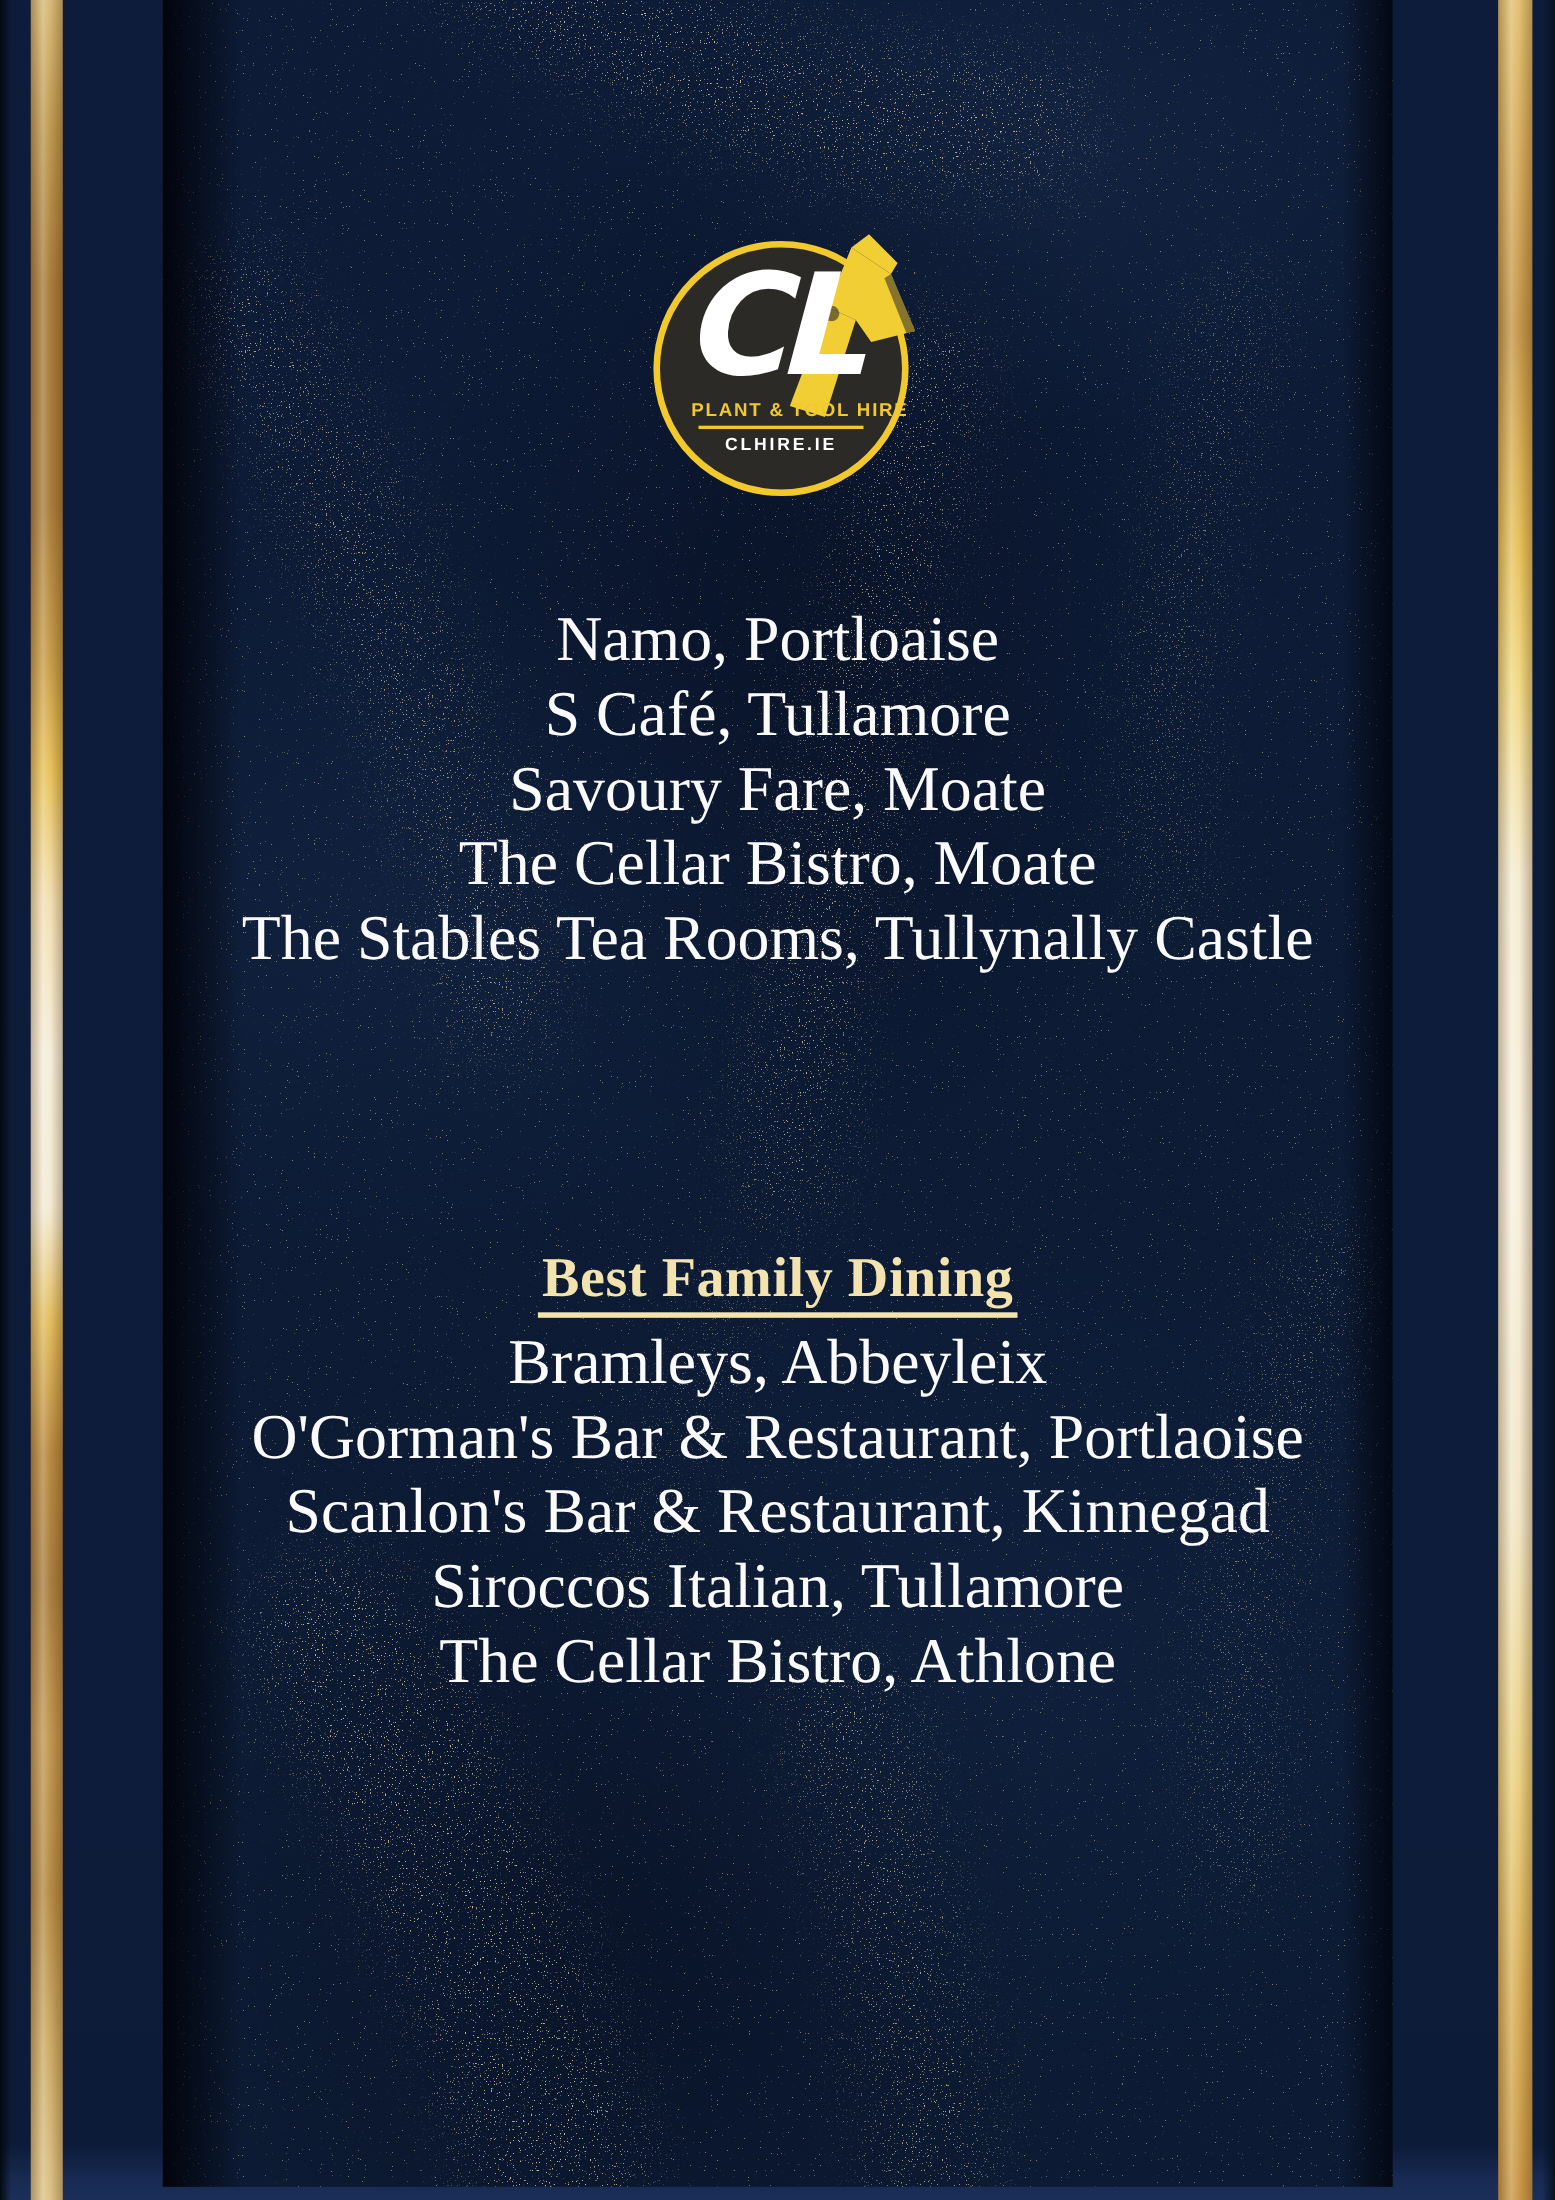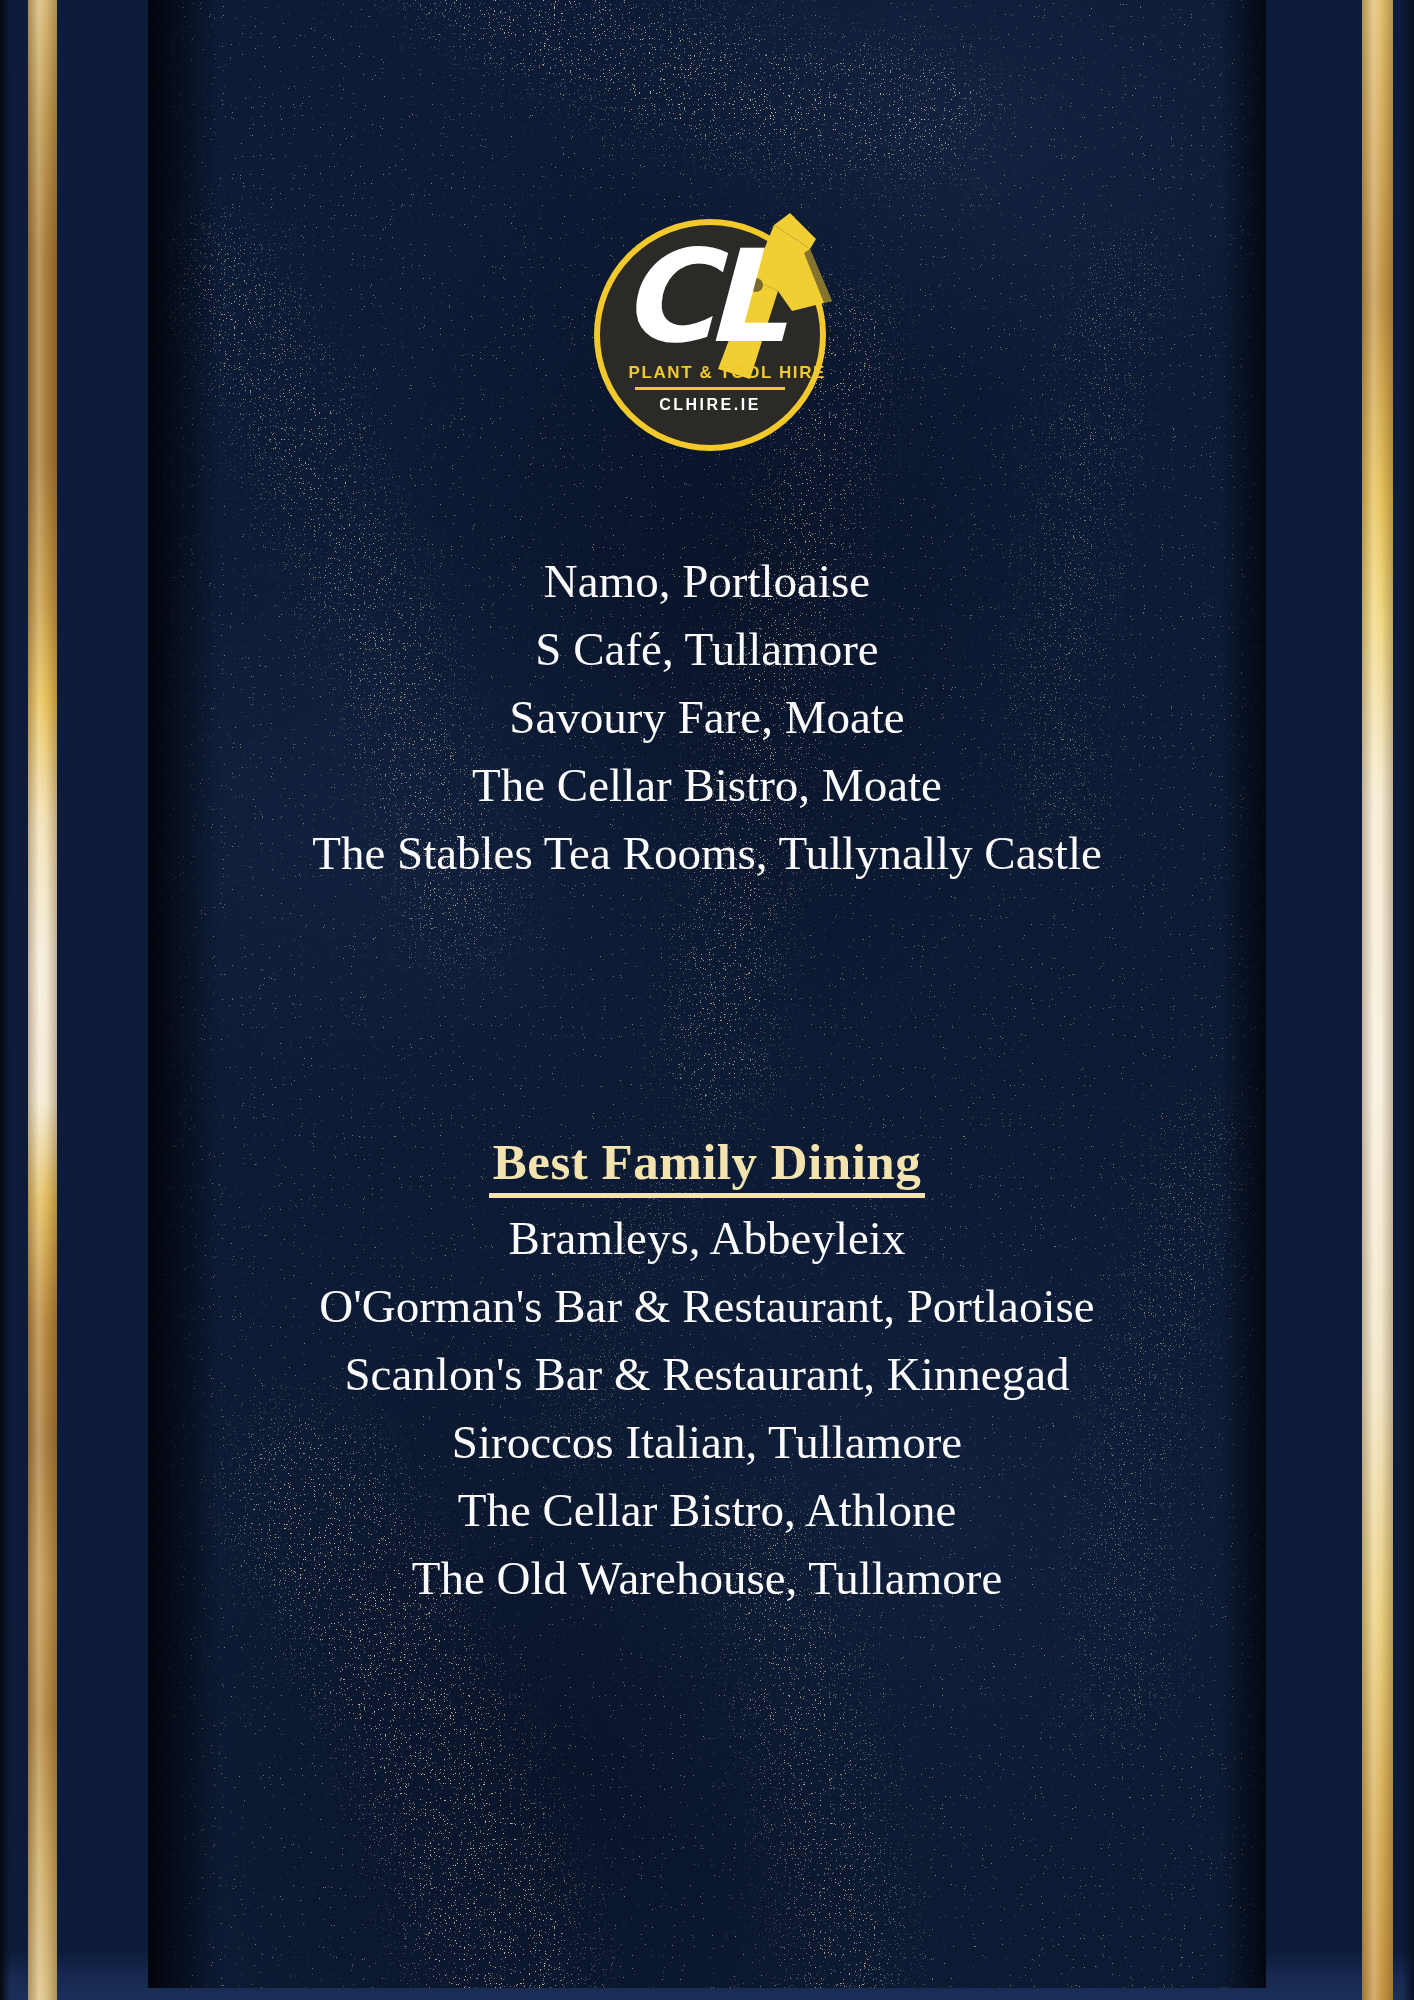--- a/index.html
+++ b/index.html
@@ -60,21 +60,21 @@
     font-family:"Liberation Sans","DejaVu Sans",sans-serif;font-weight:bold;
     font-size:16px;letter-spacing:2.5px;color:#ffffff;z-index:3;}
 
   
   .section{position:absolute;left:0;width:1414px;text-align:center;z-index:6;}
   .section-title{display:inline-block;margin:0;
     font-size:51px;font-weight:bold;letter-spacing:.5px;color:#f3e3ae;
     border-bottom:5px solid #f3e3ae;padding:0 4px 5px 4px;line-height:1.0;}
   .nominees{position:absolute;left:0;width:1414px;margin:0;padding:0;list-style:none;
     text-align:center;z-index:6;}
-  .nominees li{font-size:47px;line-height:68px;color:#fafafa;font-weight:400;}
+  .nominees li{font-size:58px;line-height:68px;color:#fafafa;font-weight:400;}
   .sec1-title{top:467px;}
   .sec1-list{top:547px;}
   .sec2-title{top:1137px;}
   .sec2-list{top:1204px;}
 </style>
 </head>
 <body>
 
 <div class="canvas">
 
@@ -142,16 +142,15 @@
 
   <div class="section sec2-title">
     <h2 class="section-title">Best Family Dining</h2>
   </div>
   <ul class="nominees sec2-list">
     <li>Bramleys, Abbeyleix</li>
     <li>O'Gorman's Bar &amp; Restaurant, Portlaoise</li>
     <li>Scanlon's Bar &amp; Restaurant, Kinnegad</li>
     <li>Siroccos Italian, Tullamore</li>
     <li>The Cellar Bistro, Athlone</li>
-    <li>The Old Warehouse, Tullamore</li>
   </ul>
 
 </div>
 
 </body></html>

